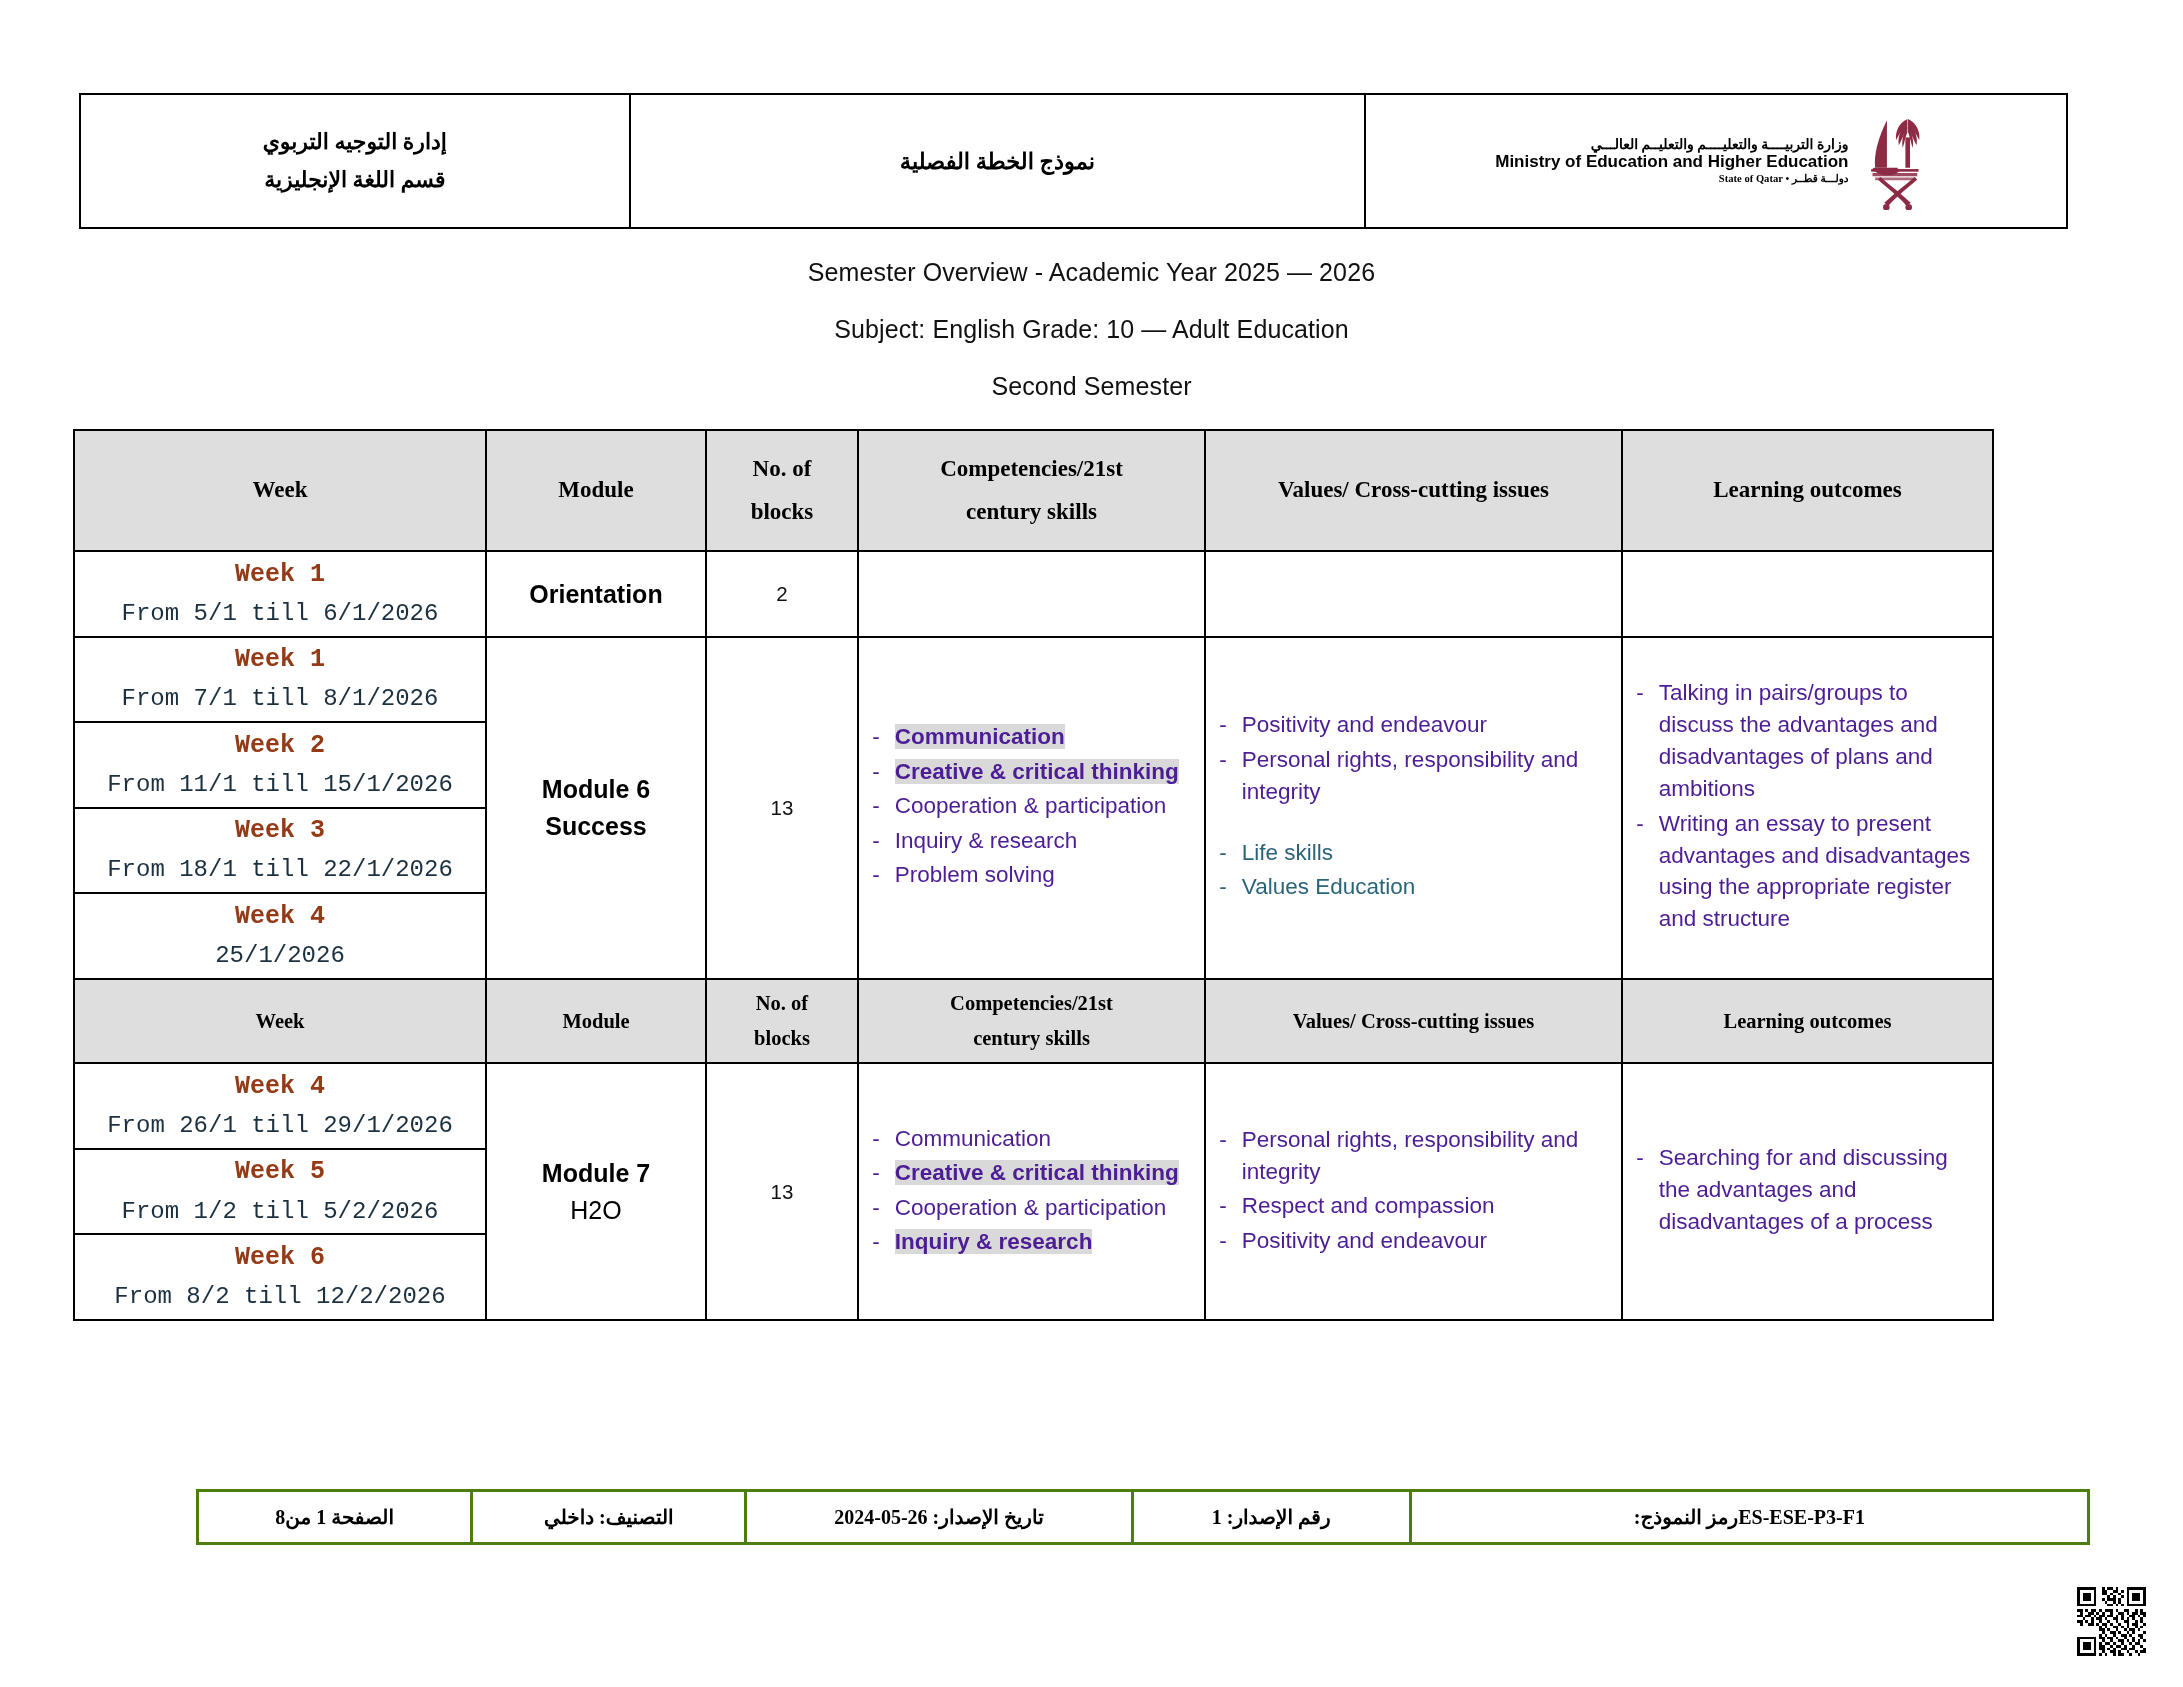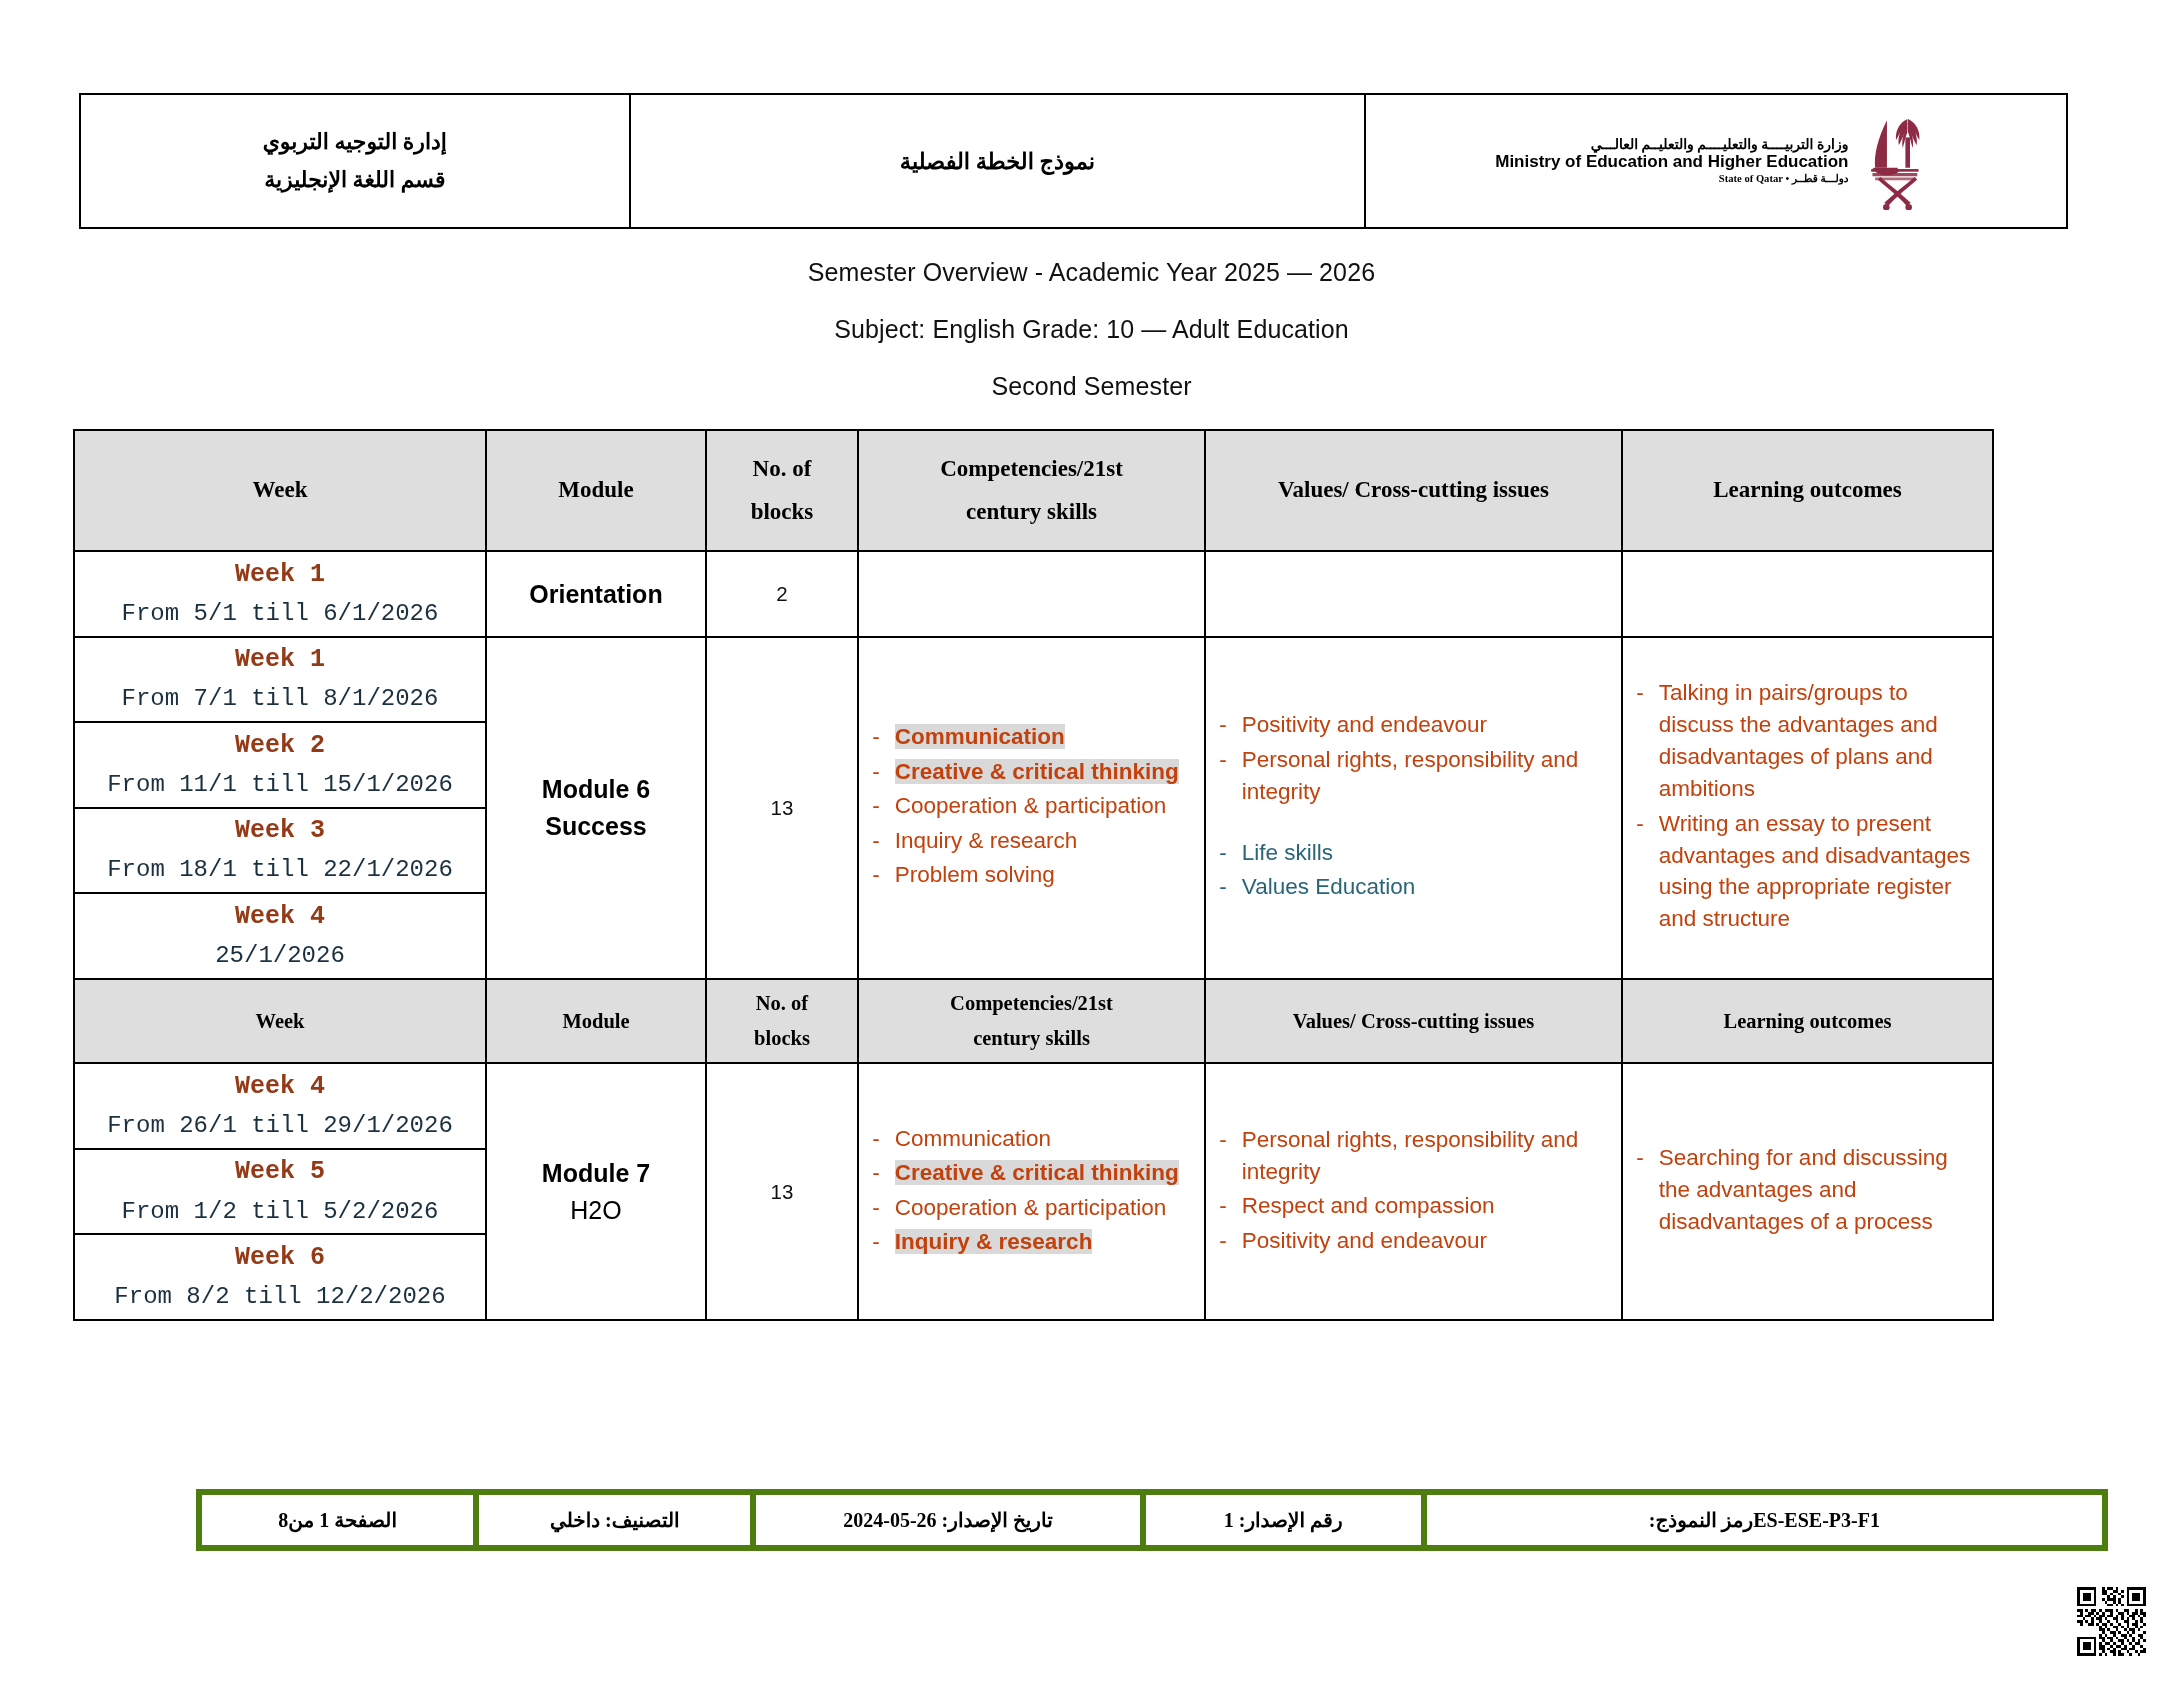--- a/index.html
+++ b/index.html
@@ -185,21 +185,21 @@
     list-style: none;
     margin: 0;
     padding: 0;
   }
   ul.blist > li {
     position: relative;
     padding-left: 26.5px;
     font-size: 22.5px;
     line-height: 1.42;
     margin: 0 0 2.6px 0;
-    color: #c2410c;
+    color: #4c1d95;
   }
   ul.blist > li::before {
     content: "-";
     position: absolute;
     left: 4px;
     top: 0;
   }
   ul.blist > li .txt { display: inline; }
   ul.blist > li.hl .txt {
     background: #d9d9d9;
@@ -216,21 +216,21 @@
   
   .doc-footer {
     position: absolute;
     left: 196px;
     top: 1489px;
     width: 1810px;
     border-collapse: collapse;
     table-layout: fixed;
   }
   .doc-footer td {
-    border: 6px solid #4d7c0f;
+    border: 3px solid #4d7c0f;
     height: 50px;
     text-align: center;
     vertical-align: middle;
     direction: rtl;
     font-family: "Liberation Serif", serif;
     font-weight: 700;
     font-size: 20px;
     padding: 0 6.6px;
   }
   .df1 { width: 258px; }

